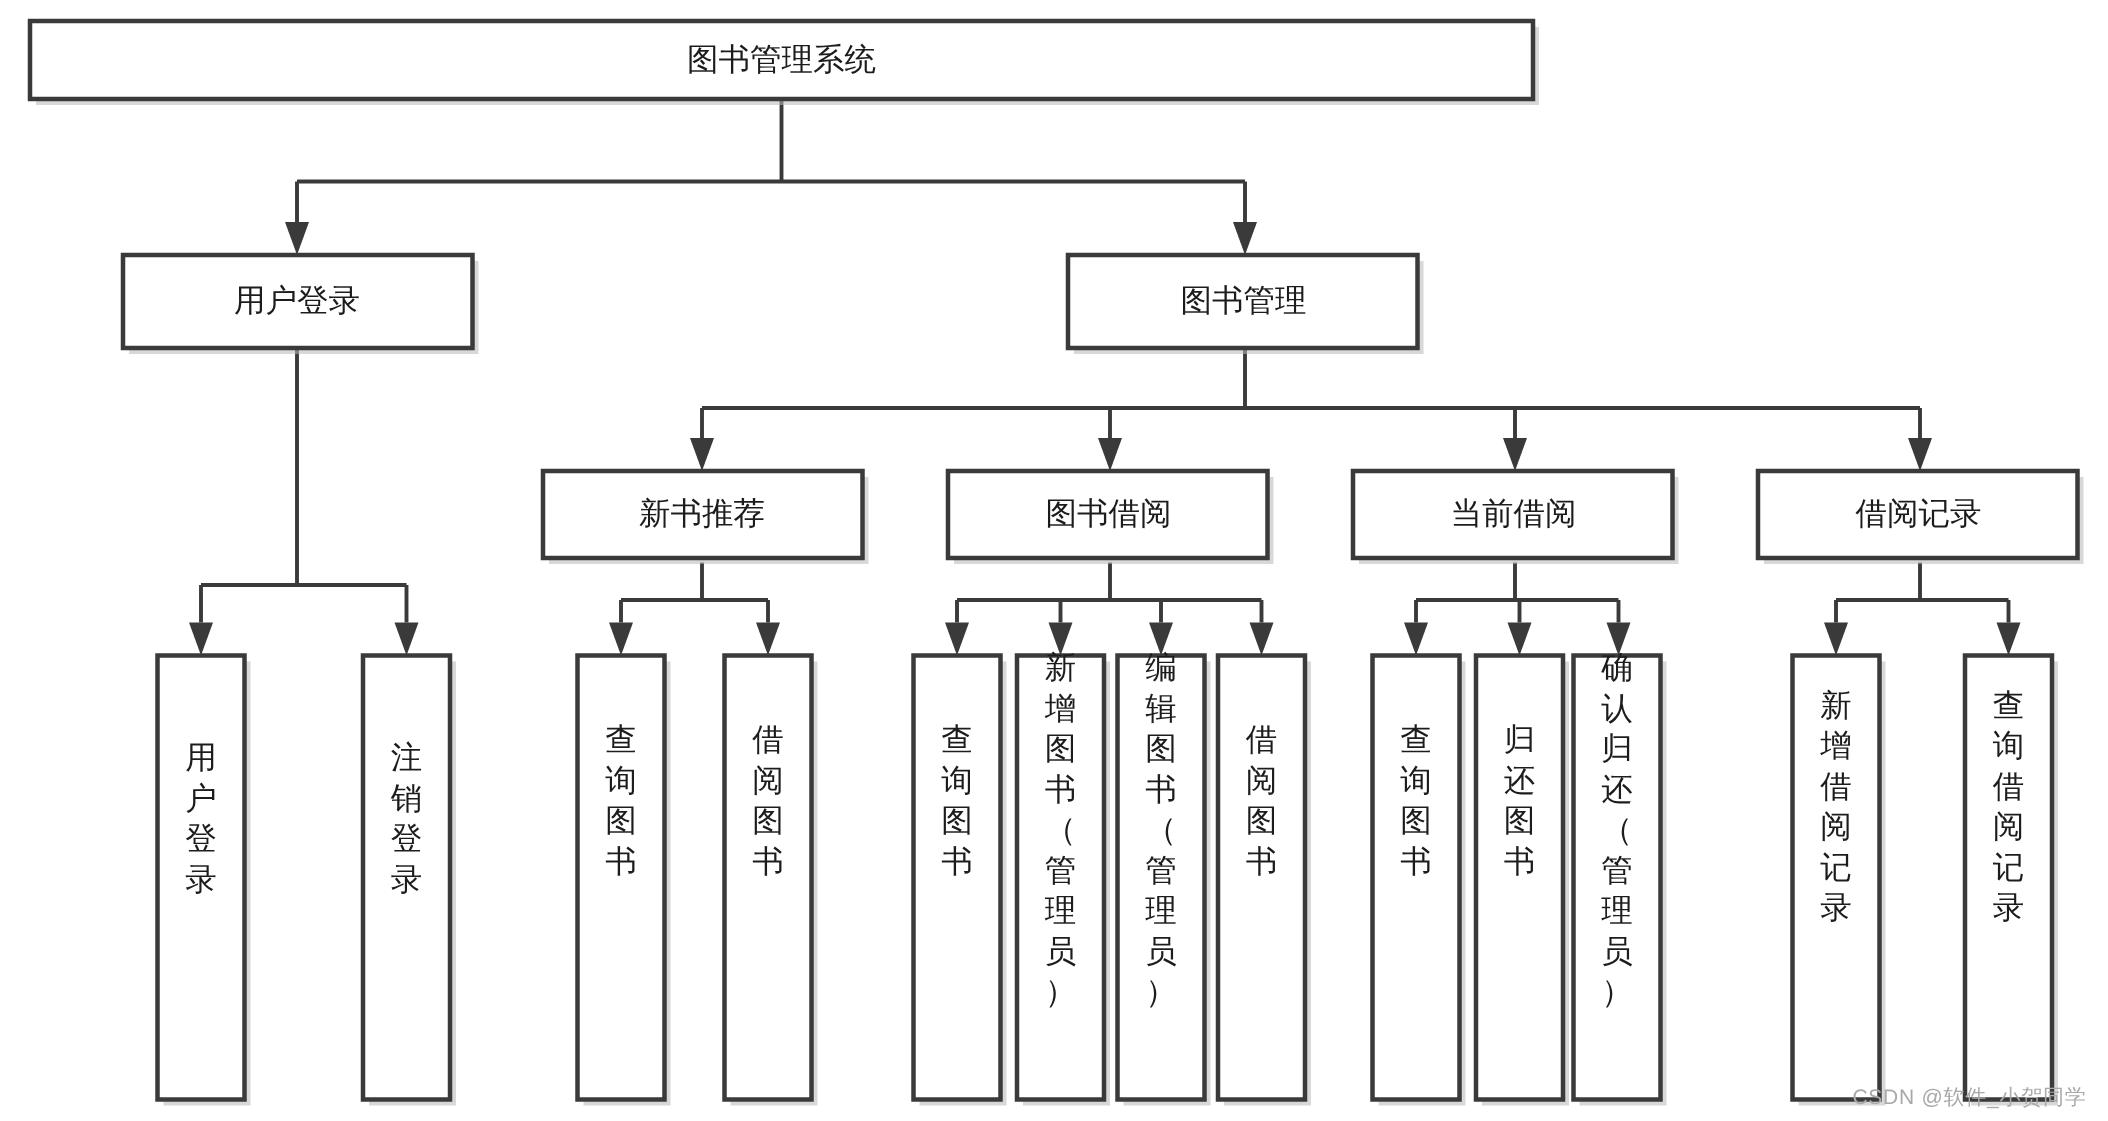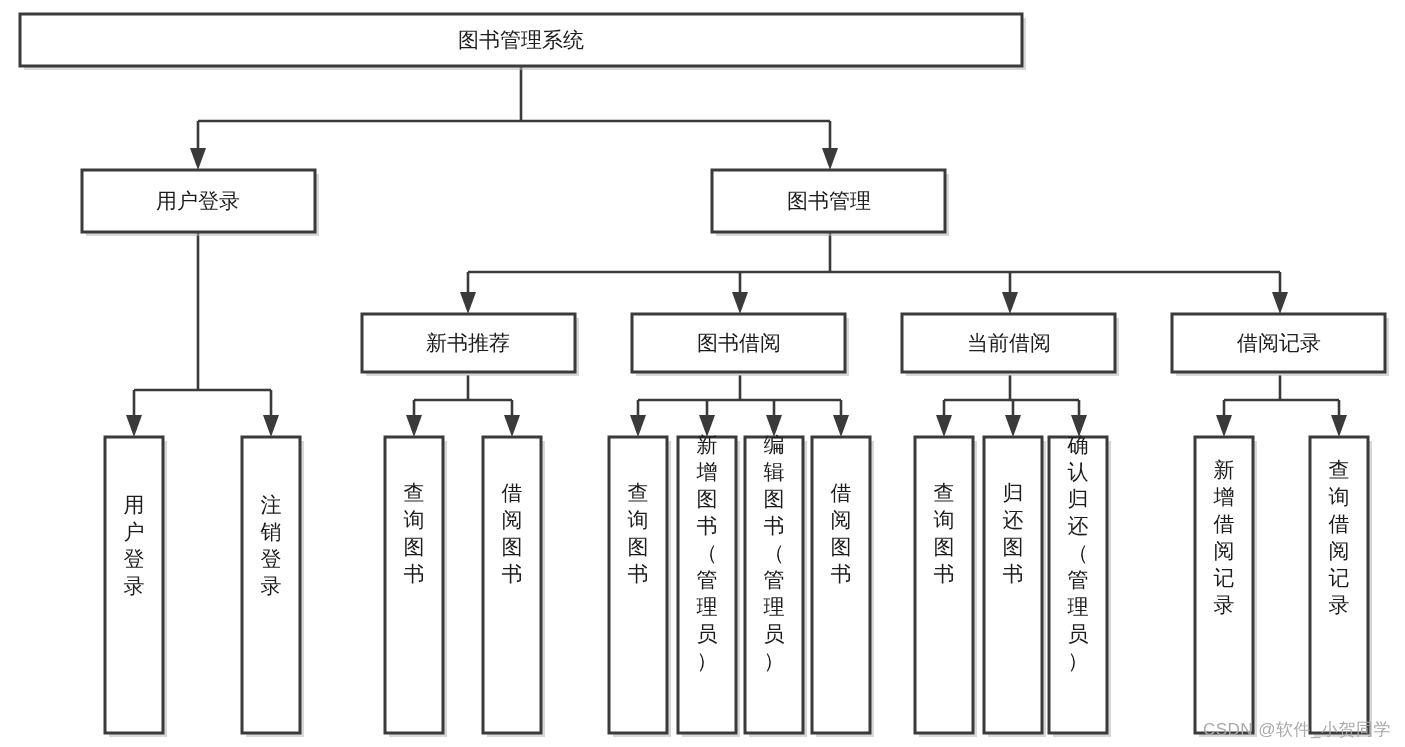--- a/index.html
+++ b/index.html
@@ -53,21 +53,21 @@
     font-family: "Liberation Sans", "DejaVu Sans", sans-serif;
     fill: #1c1c1c;
     font-size: 21px;
     text-anchor: middle;
   }
   .watermark {
     position: absolute;
     right: 14px;
     bottom: 6px;
     font-family: "Liberation Sans", "DejaVu Sans", sans-serif;
-    font-size: 17px;
+    font-size: 14px;
     color: #a9a9a9;
     letter-spacing: 0.5px;
     white-space: nowrap;
     pointer-events: none;
   }
 </style>
 </head>
 <body>
 
 <div id="diagram-root">

